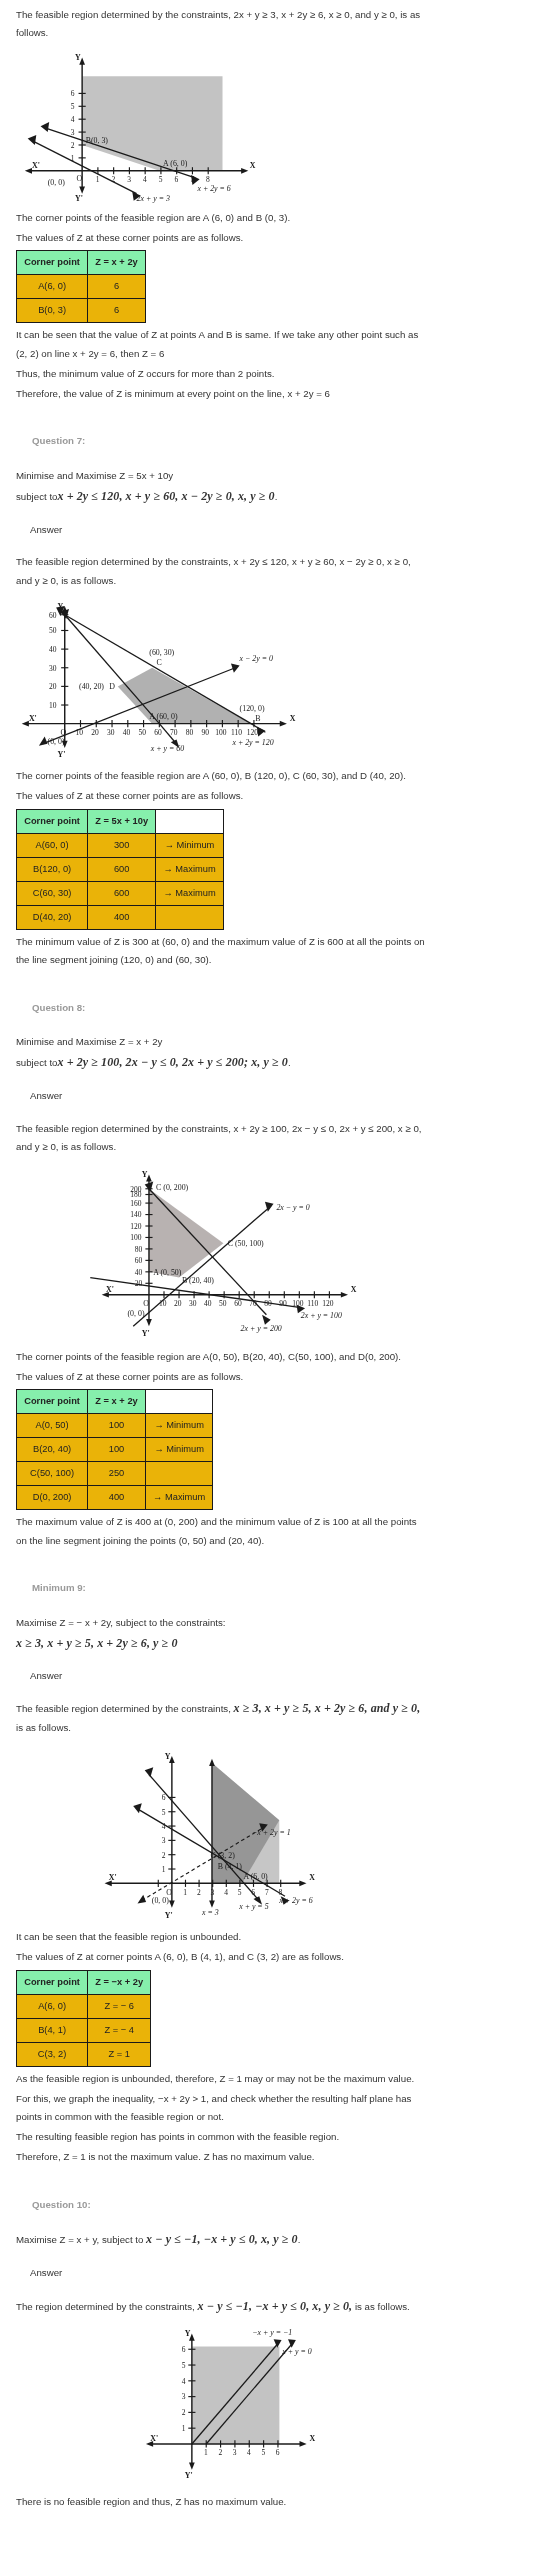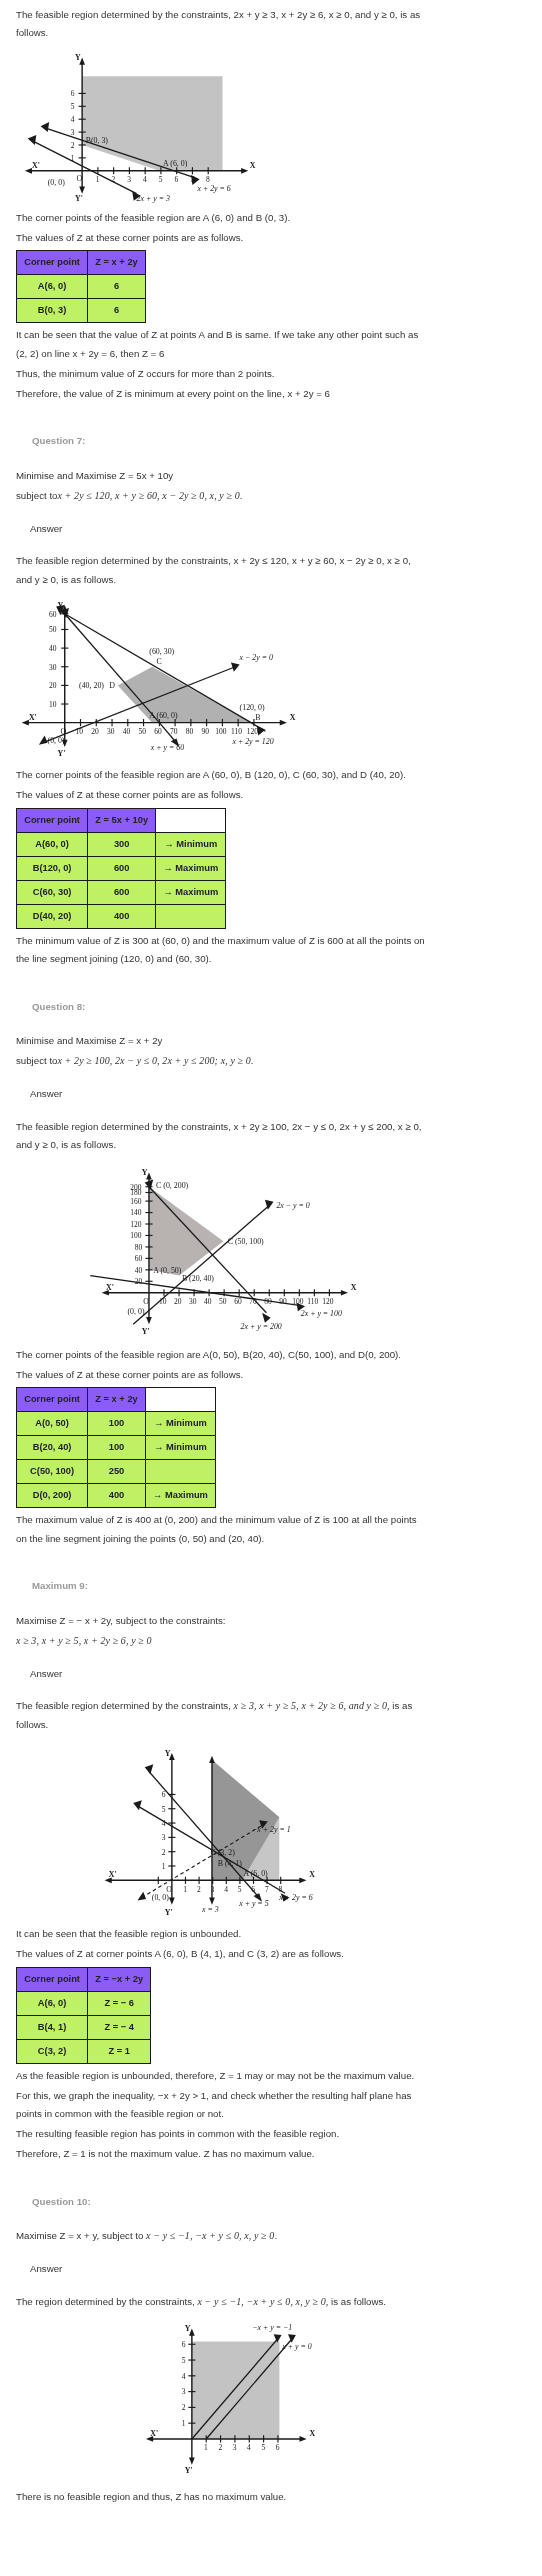--- a/index.html
+++ b/index.html
@@ -25,41 +25,42 @@
     color: #9a9a9a;
     line-height: 18.6px;
     margin: 16px;
     padding-top: 13px;
   }
   .answer { font-size: 9.7px; line-height: 18.6px; color: #333; margin: 14px; }
 
   .mathline {
     font-family: "Liberation Serif", serif;
     font-style: italic;
-    font-size: 10px;
+    font-size: 12px;
     letter-spacing: 0.1px;
+    font-weight: bold;
   }
 
   
   table.ztable {
     border-collapse: collapse;
     margin: 2.9px 0 2.9px 0;
     font-size: 9.3px;
   }
   table.ztable th, table.ztable td {
     border: 1.1px solid #1a1a1a;
     padding: 5px 7.2px;
     text-align: center;
-    font-weight: bold;
+    font-weight: normal;
     color: #222;
     line-height: 13px;
-    background: #bef264;
+    background: #eab308;
   }
   table.ztable th {
-    background: #8b5cf6;
+    background: #86efac;
     font-weight: bold;
     white-space: nowrap;
   }
   table.ztable td.note { text-align: center; white-space: nowrap; }
   table.ztable th.blank { background: #ffffff; border-top-color:#1a1a1a; }
 
   
   .figwrap { margin: 5.7px 0 4.3px 0; }
   .figwrap.center { text-align: center; }
   svg { display: inline-block; }
@@ -436,21 +437,21 @@
       <tr>
         <td>D(0, 200)</td>
         <td>400</td>
         <td class="note">→ Maximum</td>
       </tr>
     </tbody>
   </table>
 
   <p class="para">The maximum value of Z is 400 at (0, 200) and the minimum value of Z is 100 at all the points on the line segment joining the points (0, 50) and (20, 40).</p>
 
-  <p class="qhead">Maximum 9:</p>
+  <p class="qhead">Minimum 9:</p>
   <p class="para">Maximise Z = − x + 2y, subject to the constraints:</p>
   <p class="para mathline">x ≥ 3, x + y ≥ 5, x + 2y ≥ 6, y ≥ 0</p>
   <p class="answer">Answer</p>
   <p class="para"><span>The feasible region determined by the constraints, </span><span class="mathline">x ≥ 3, x + y ≥ 5, x + 2y ≥ 6, and y ≥ 0,</span> <span>is as follows.</span></p>
 
   <div class="figwrap center">
     <svg width="316" height="179" viewBox="0 0 440 250">
       <path class="shade6" d="M 206,28 L 300,108 L 300,196 L 206,196 Z"></path>
       <path class="shade5" d="M 206,28 L 300,108 L 248,196 L 206,196 Z"></path>
       <line class="ax" x1="150" y1="24" x2="150" y2="224"></line>

